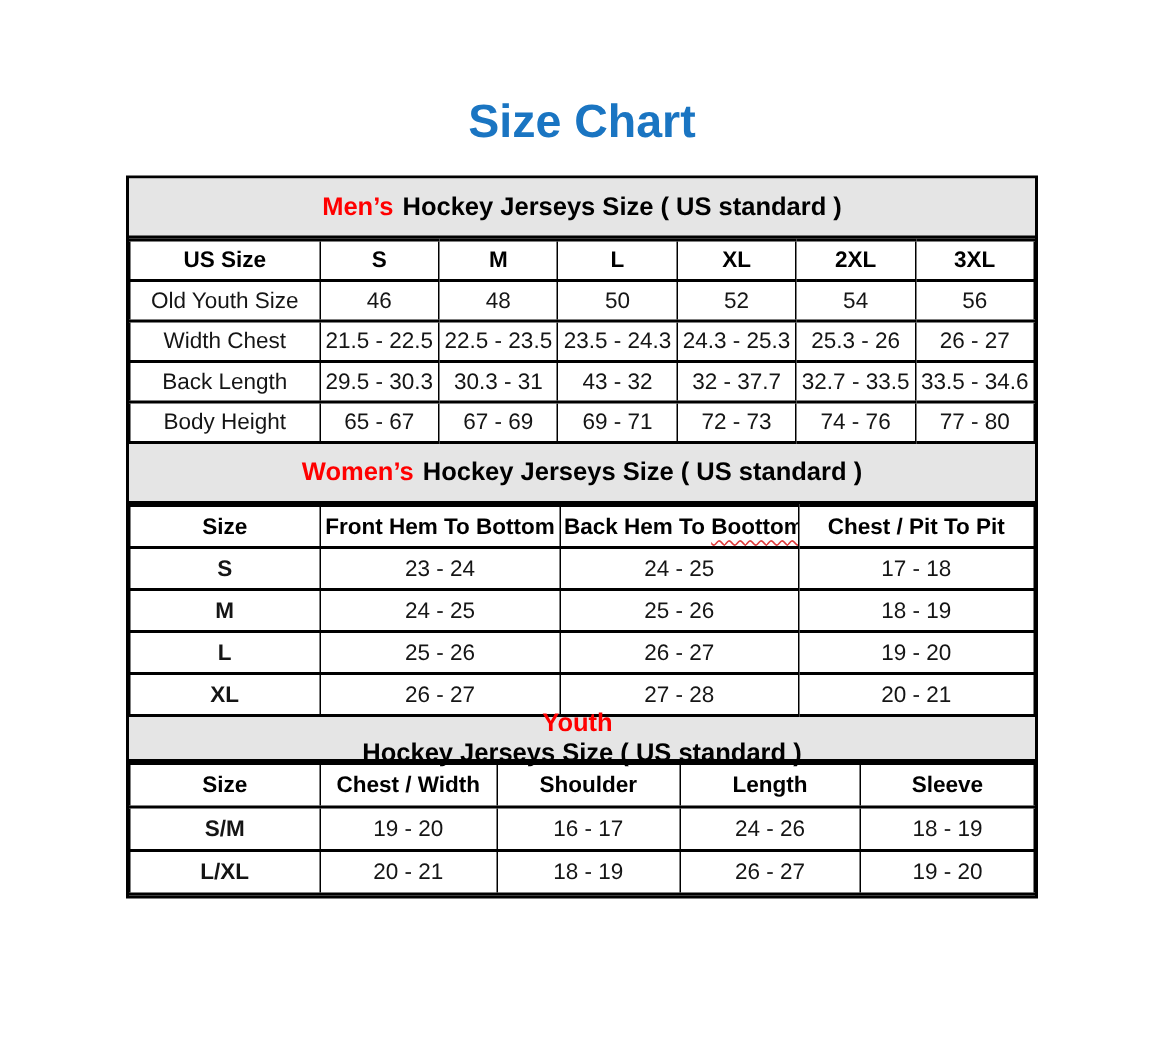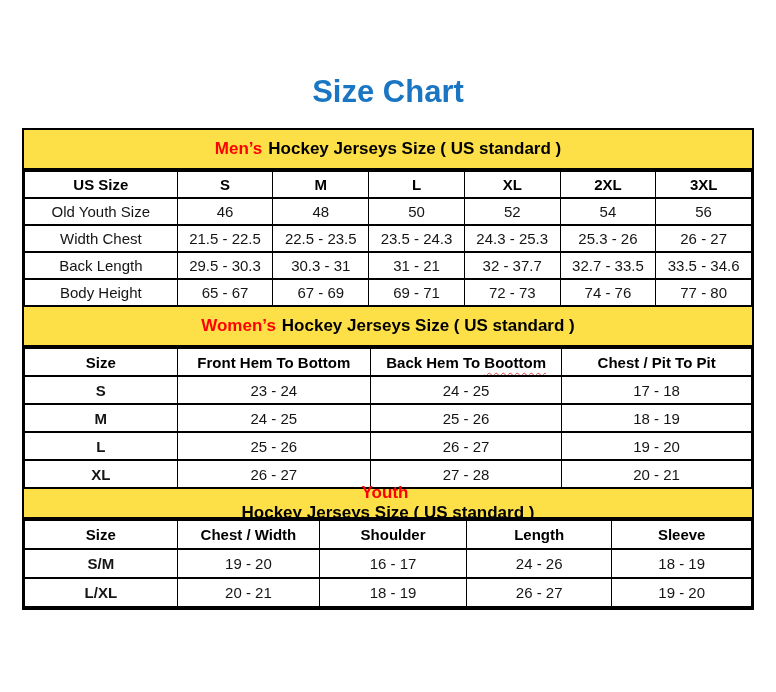--- a/index.html
+++ b/index.html
@@ -2,32 +2,32 @@
 <html><head>
 <meta charset="utf-8">
 <style>
   html, body { margin: 0; padding: 0; background: #ffffff; }
   body {
     width: 776px; height: 692px;
     font-family: "Liberation Sans", "DejaVu Sans", sans-serif;
     color: #151515;
     -webkit-font-smoothing: antialiased;
   }
-  .page { width: 732px; margin: 16px auto; padding-top: 58px; }
+  .page { width: 608px; margin: 5px auto; padding-top: 58px; }
   .page-title {
     margin: 0 0 18px 0;
     text-align: center;
     font-size: 31px;
     font-weight: 700;
     letter-spacing: 0px;
     color: #1A75C2;
   }
   .chart { border: 2px solid #000; background: #fff; }
   .band {
-    background: #fde047;
+    background: #e5e5e5;
     border-bottom: 2px solid #000;
     height: 38px;
     display: flex; align-items: center; justify-content: center;
     font-size: 17px; font-weight: 700; color: #000;
   }
   .band.band-small { height: 28px; flex-direction: column; }
   .band .band-accent { color: #FF0000; margin-right: 6px; }
   table {
     width: 100%;
     border-collapse: collapse;
@@ -107,21 +107,21 @@
           <td>22.5 - 23.5</td>
           <td>23.5 - 24.3</td>
           <td>24.3 - 25.3</td>
           <td>25.3 - 26</td>
           <td>26 - 27</td>
         </tr>
         <tr>
           <td class="row-label">Back Length</td>
           <td>29.5 - 30.3</td>
           <td>30.3 - 31</td>
-          <td>31 - 21</td>
+          <td>43 - 32</td>
           <td>32 - 37.7</td>
           <td>32.7 - 33.5</td>
           <td>33.5 - 34.6</td>
         </tr>
         <tr>
           <td class="row-label">Body Height</td>
           <td>65 - 67</td>
           <td>67 - 69</td>
           <td>69 - 71</td>
           <td>72 - 73</td>

